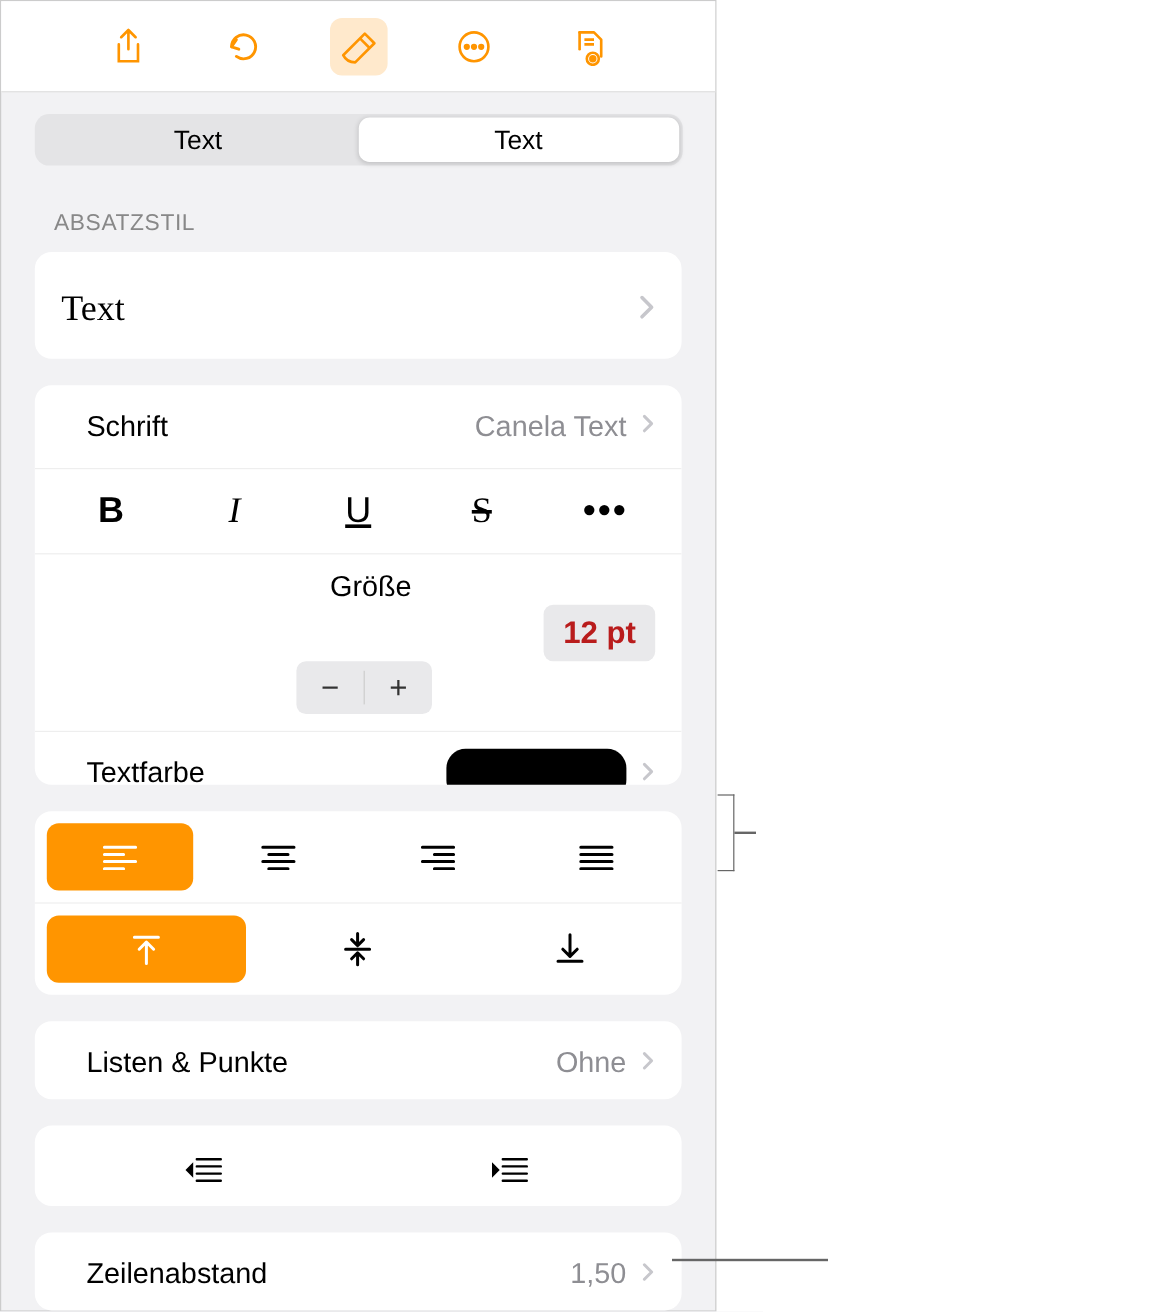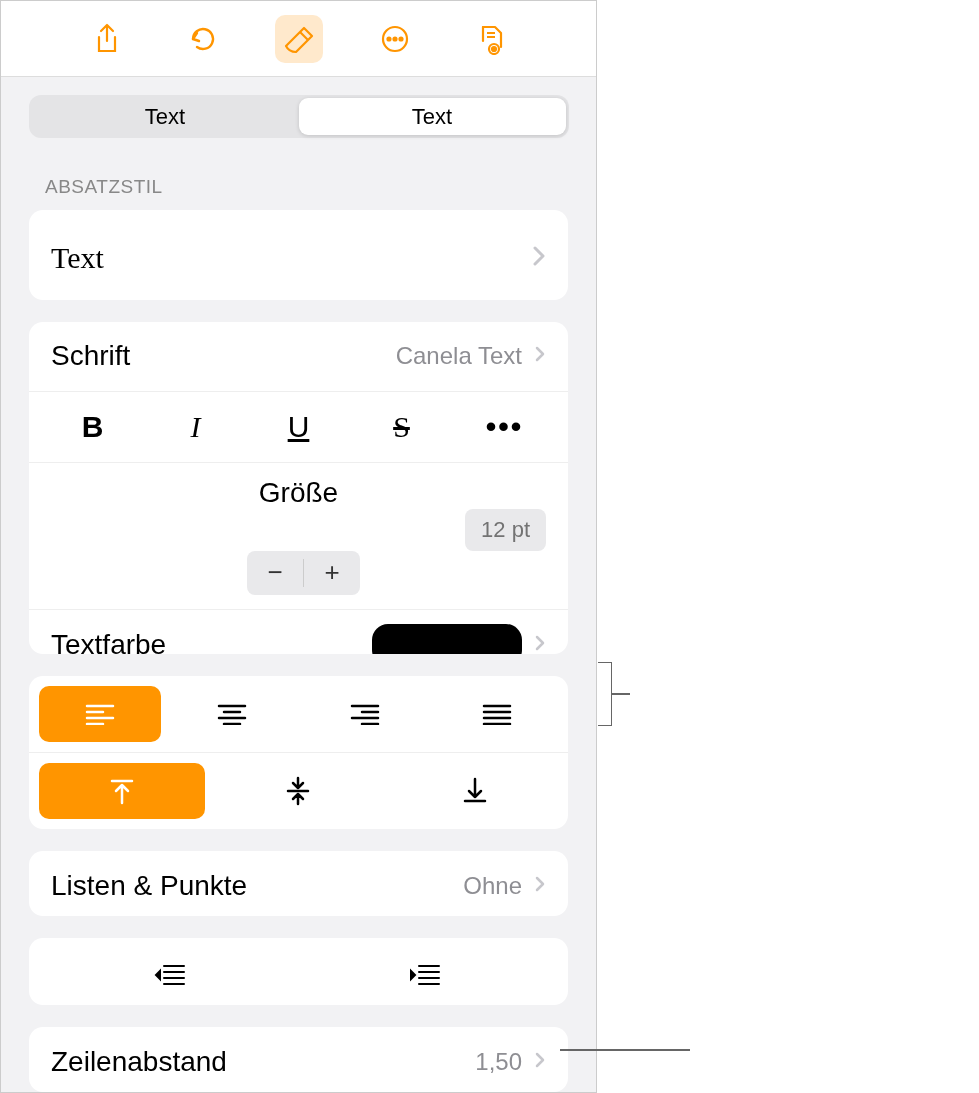--- a/index.html
+++ b/index.html
@@ -75,22 +75,23 @@
 }
 .row {
   display: flex;
   align-items: center;
   padding: 18px 22px;
   min-height: 70px;
   border-bottom: 1px solid #eee;
 }
 .row:last-child { border-bottom: none; justify-content: flex-end; }
 .row-label {
-  font-size: 28px;
+  font-size: 24px;
   color: #000;
+  margin-left: 21px;
 }
 .row-value {
   font-size: 24px;
   color: #8e8e93;
   margin-left: auto;
 }
 .chevron {
   margin-left: 12px;
   color: #c7c7cc;
 }
@@ -126,23 +127,24 @@
   display: flex;
   align-items: center;
   padding: 14px 22px;
   border-bottom: 1px solid #eee;
   flex-direction: column;
 }
 .size-pill {
   background: #e9e9eb;
   border-radius: 8px;
   padding: 8px 16px;
-  font-size: 22px;
-  color: #737373;
+  font-size: 26px;
+  color: #b91c1c;
   margin-left: auto;
+  font-weight: bold;
 }
 .stepper {
   display: flex;
   align-items: center;
   background: #e9e9eb;
   border-radius: 8px;
   margin-left: 10px;
   height: 44px;
 }
 .stepper-btn {

